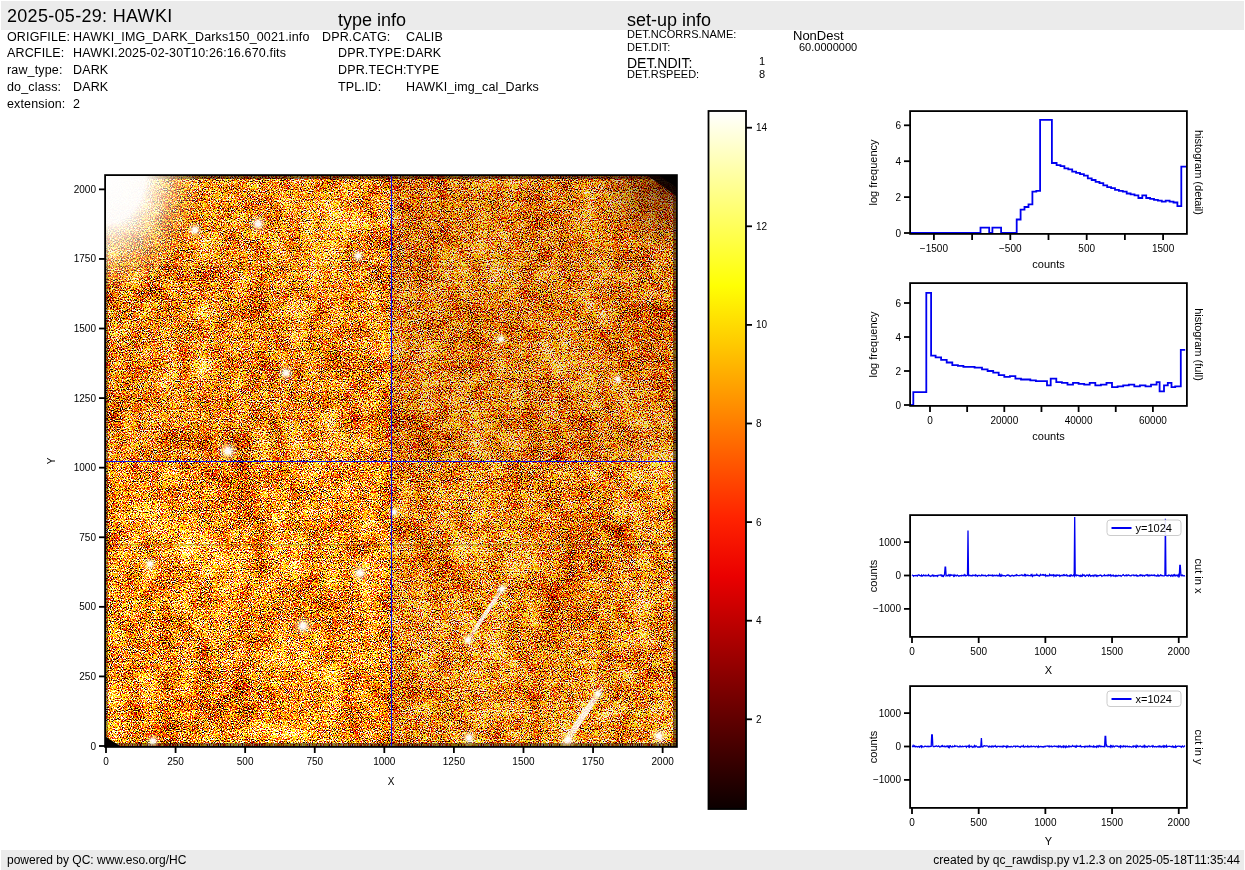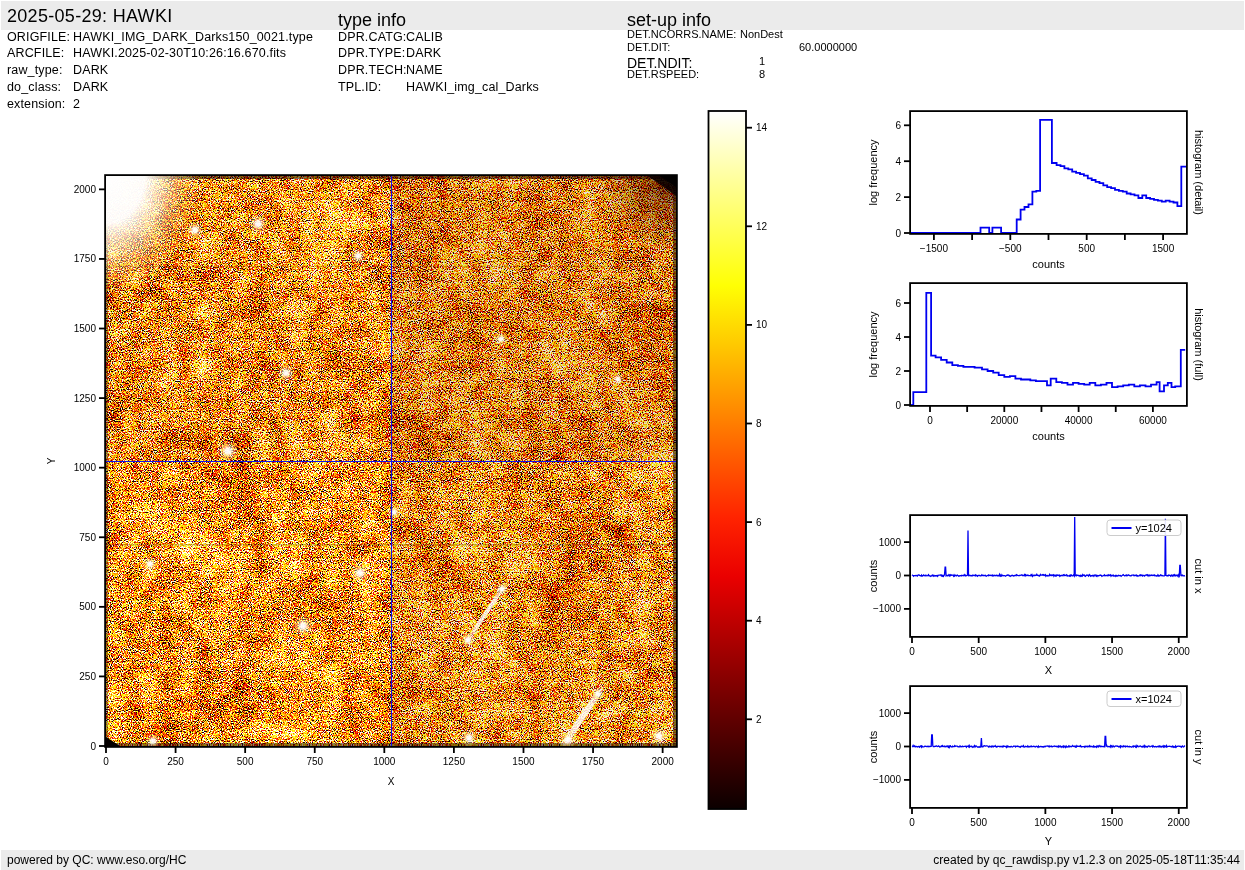--- a/index.html
+++ b/index.html
@@ -5,41 +5,41 @@
 div,svg{opacity:0.999}
 .bar{position:absolute;left:1px;right:1px;background:#ebebeb}
 </style></head><body>
 <div class="bar" style="top:1px;height:29px"></div>
 <div class="bar" style="top:850px;height:20px"></div>
 <div style="position:absolute;left:7px;top:6px;font-size:18px;letter-spacing:0.3px">2025-05-29: HAWKI</div>
 <div style="position:absolute;left:338px;top:10px;font-size:18px">type info</div>
 <div style="position:absolute;left:627px;top:10px;font-size:18px">set-up info</div>
 <div style="font-size:12.5px;letter-spacing:0.15px">
     <div style="position:absolute;left:7px;top:30px">ORIGFILE:</div>
-    <div style="position:absolute;left:73px;top:30px">HAWKI_IMG_DARK_Darks150_0021.type</div>
+    <div style="position:absolute;left:73px;top:30px">HAWKI_IMG_DARK_Darks150_0021.info</div>
     <div style="position:absolute;left:7px;top:46px">ARCFILE:</div>
     <div style="position:absolute;left:73px;top:46px">HAWKI.2025-02-30T10:26:16.670.fits</div>
     <div style="position:absolute;left:7px;top:63px">raw_type:</div>
     <div style="position:absolute;left:73px;top:63px">DARK</div>
     <div style="position:absolute;left:7px;top:80px">do_class:</div>
     <div style="position:absolute;left:73px;top:80px">DARK</div>
     <div style="position:absolute;left:7px;top:97px">extension:</div>
     <div style="position:absolute;left:73px;top:97px">2</div>
-    <div style="position:absolute;left:338px;top:30px">DPR.CATG:</div>
+    <div style="position:absolute;left:322px;top:30px">DPR.CATG:</div>
     <div style="position:absolute;left:406px;top:30px">CALIB</div>
     <div style="position:absolute;left:338px;top:46px">DPR.TYPE:</div>
     <div style="position:absolute;left:406px;top:46px">DARK</div>
     <div style="position:absolute;left:338px;top:63px">DPR.TECH:</div>
-    <div style="position:absolute;left:406px;top:63px">NAME</div>
+    <div style="position:absolute;left:406px;top:63px">TYPE</div>
     <div style="position:absolute;left:338px;top:80px">TPL.ID:</div>
     <div style="position:absolute;left:406px;top:80px">HAWKI_img_cal_Darks</div>
   </div>
 <div>
     <div style="position:absolute;left:627px;top:28px;font-size:11px">DET.NCORRS.NAME:</div>
-    <div style="position:absolute;left:740px;top:28px;font-size:11px">NonDest</div>
+    <div style="position:absolute;left:793px;top:28px;font-size:13px">NonDest</div>
     <div style="position:absolute;left:627px;top:41px;font-size:11px">DET.DIT:</div>
     <div style="position:absolute;left:799px;top:41px;font-size:11px">60.0000000</div>
     <div style="position:absolute;left:627px;top:55px;font-size:14px">DET.NDIT:</div>
     <div style="position:absolute;left:759px;top:55px;font-size:11px">1</div>
     <div style="position:absolute;left:627px;top:68px;font-size:11px">DET.RSPEED:</div>
     <div style="position:absolute;left:759px;top:68px;font-size:11px">8</div>
   </div>
 <div style="position:absolute;left:7px;top:853px;font-size:12px">powered by QC: www.eso.org/HC</div>
 <div style="position:absolute;right:5px;top:853px;font-size:12px">created by qc_rawdisp.py v1.2.3 on 2025-05-18T11:35:44</div>
 <svg width="570" height="570" style="position:absolute;left:106px;top:176px">

